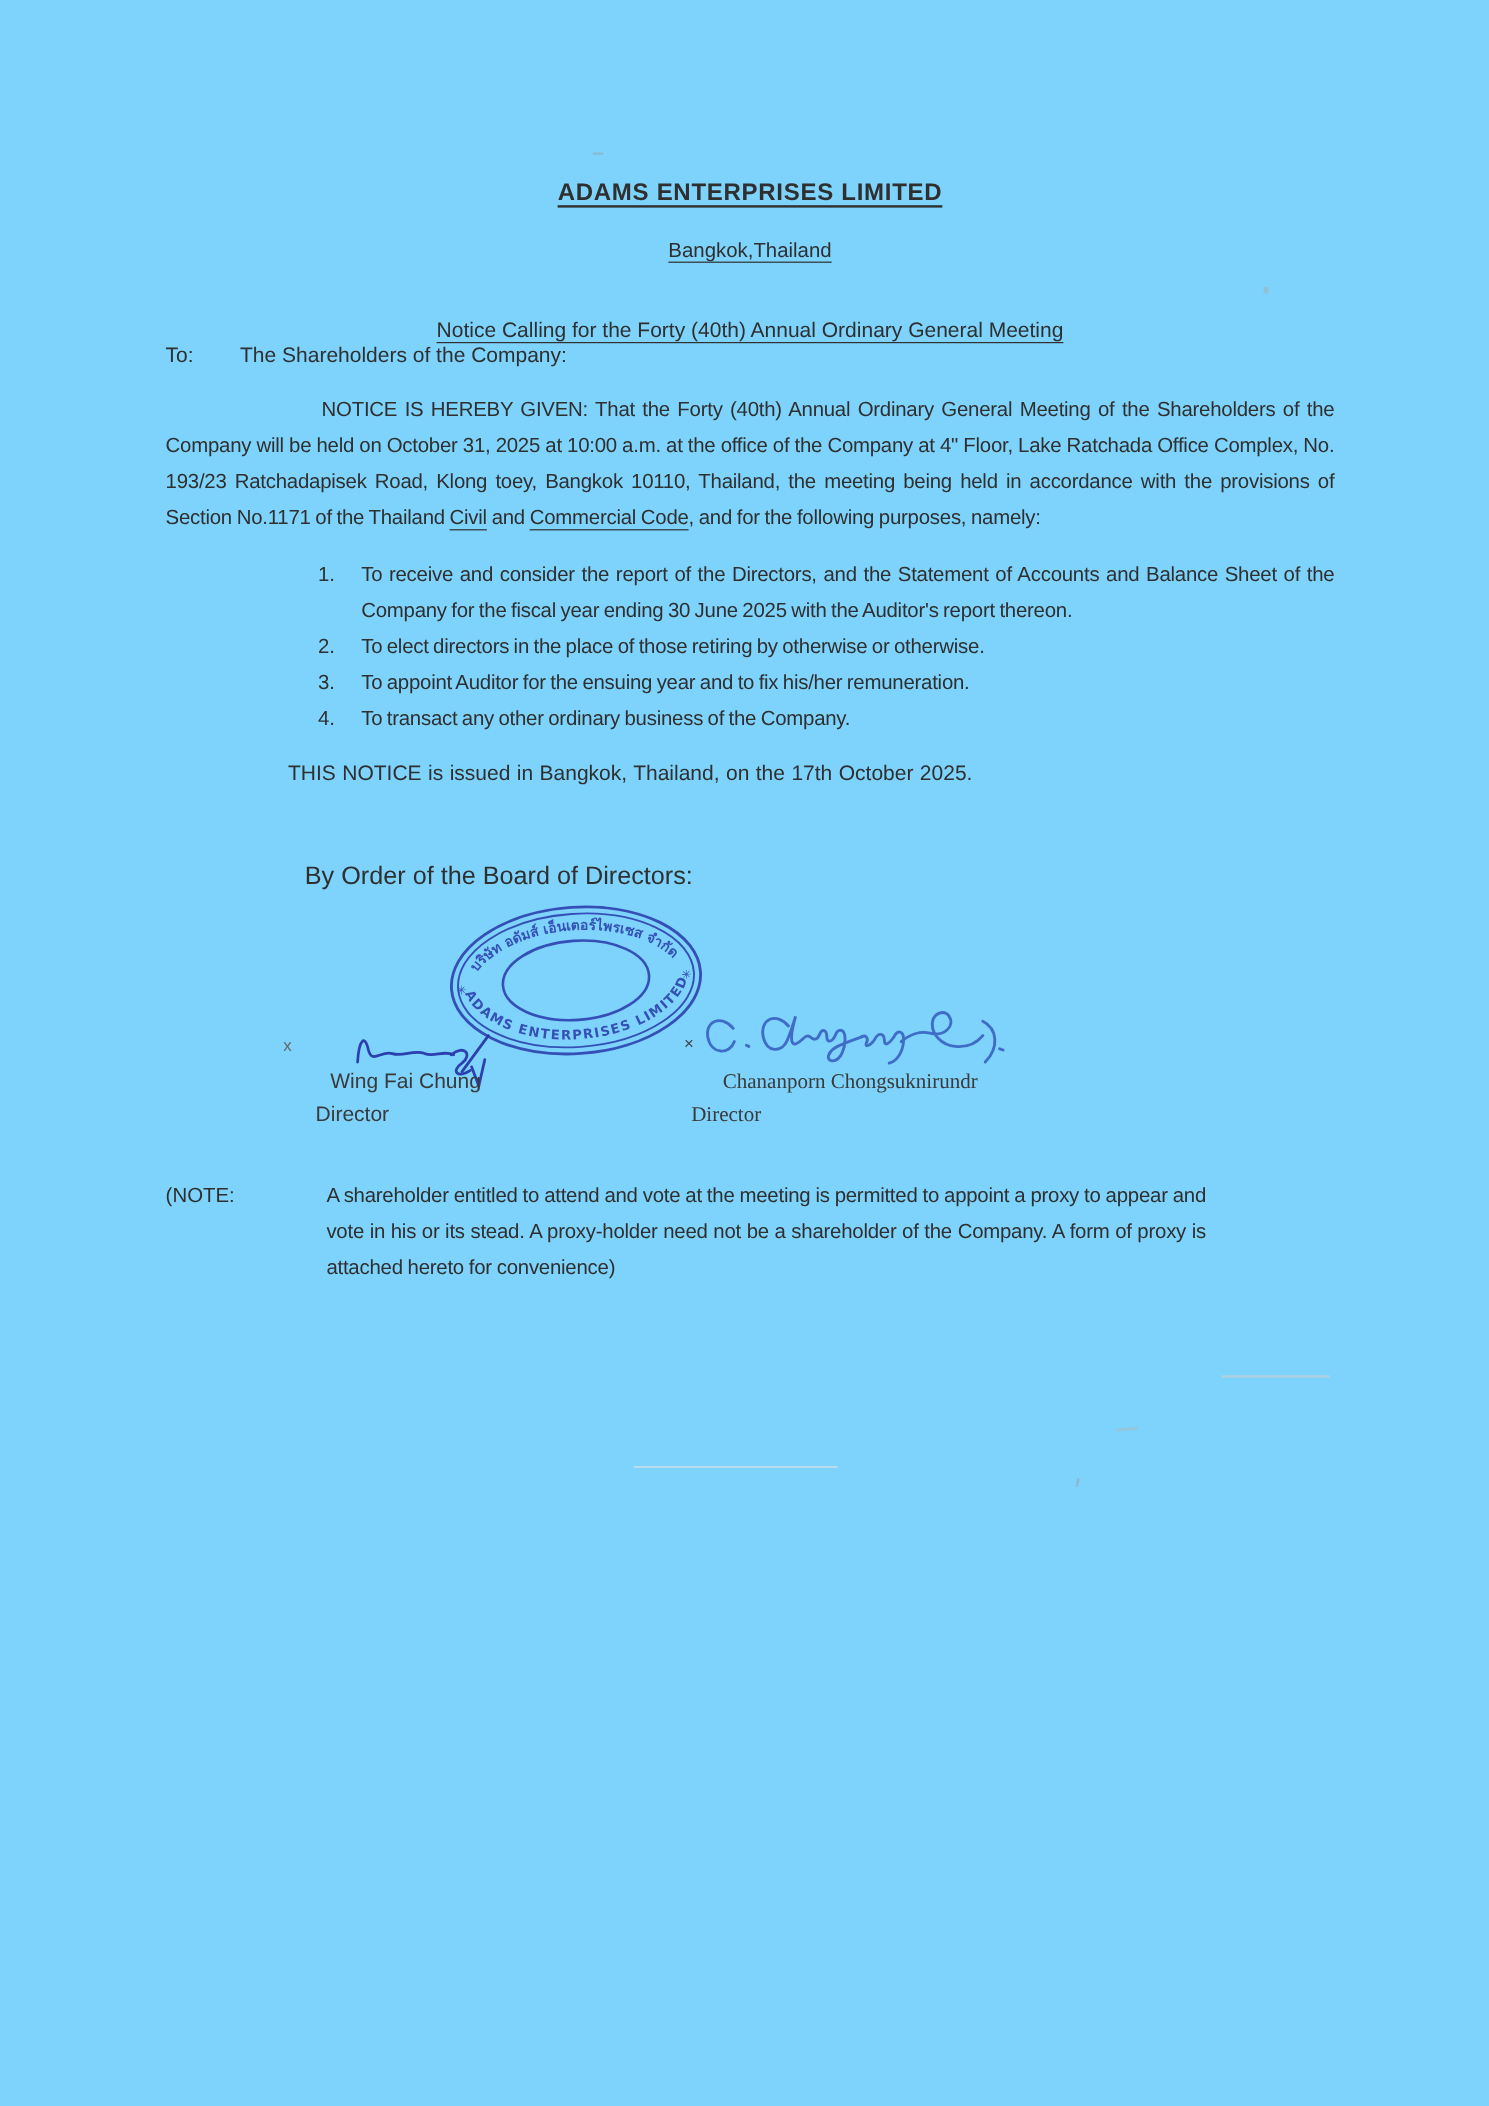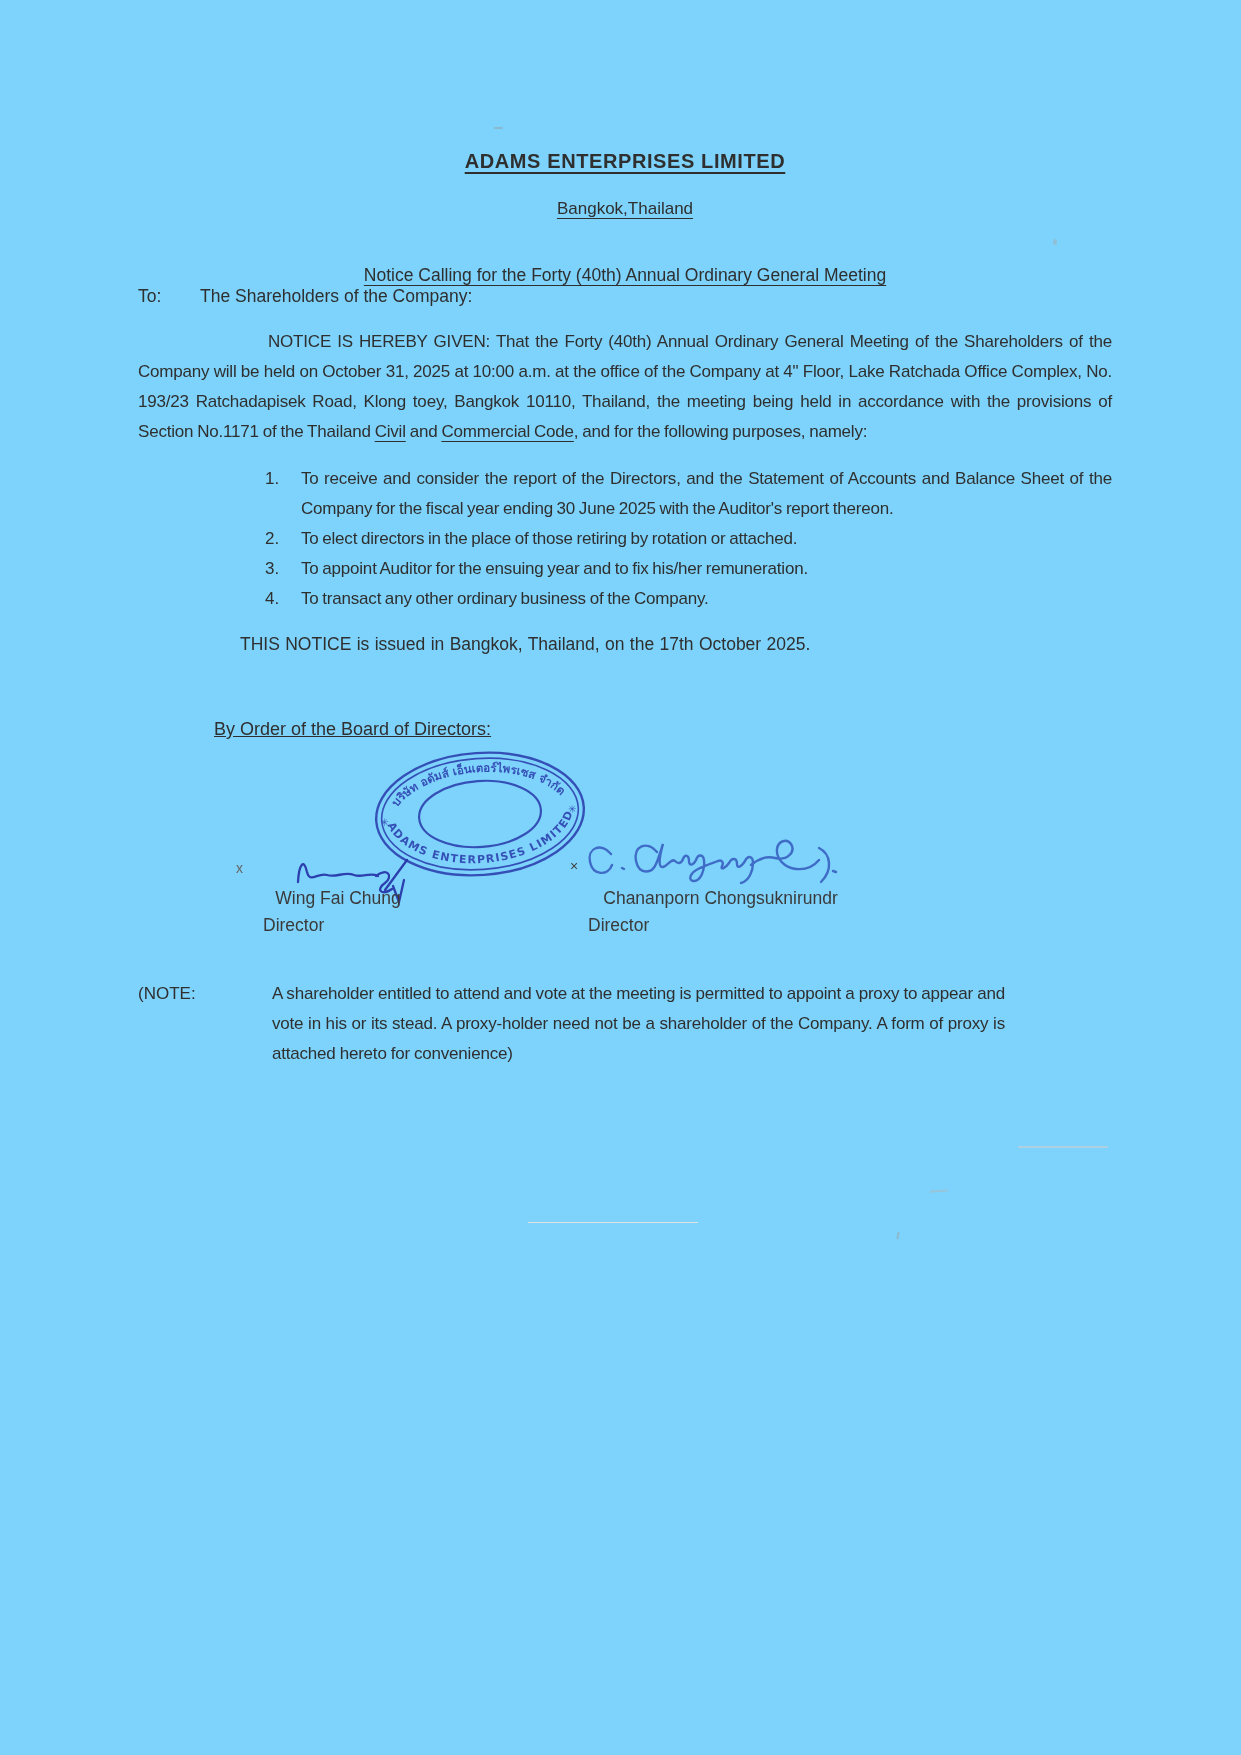--- a/index.html
+++ b/index.html
@@ -33,34 +33,34 @@
     text-align:justify;text-indent:130px;
     letter-spacing:-.2px;word-spacing:-.6px;
   }
 
   .purpose-list{margin-top:8px;margin-left:127px;width:847px;}
   .purpose-item{display:flex;font-size:17px;line-height:30px;}
   .purpose-item .num{min-width:36px;}
   .purpose-item .txt{flex:1;text-align:justify;letter-spacing:-.2px;word-spacing:-.8px;}
 
   .issued-line{margin-top:20px;margin-left:102px;font-size:17.5px;word-spacing:.5px;}
-  .by-order-line{margin-top:64px;margin-left:76px;font-size:18px;text-decoration:underline;}
+  .by-order-line{margin-top:64px;margin-left:116px;font-size:21px;}
 
   .sig-area{position:relative;height:215px;margin-top:8px;}
   .stamp{position:absolute;left:233px;top:0;width:218px;height:132px;transform:rotate(-4deg);opacity:.88;}
   .sig-x{position:absolute;color:#666;font-size:14px;}
   .sig-x.left{left:98px;top:112px;}
   .sig-x.right{left:432px;top:110px;color:#444;}
   .sig-svg-left{position:absolute;left:152px;top:100px;}
   .sig-svg-right{position:absolute;left:443px;top:90px;}
   .signer{position:absolute;font-size:17.5px;color:#3a3a3a;}
   .signer .nm{display:block;}
   .signer .ttl{display:block;text-align:left;margin-top:6px;}
   .signer.left{left:125px;top:140px;width:150px;text-align:center;}
-  .signer.right{left:450px;top:140px;width:265px;text-align:center;}
+  .signer.right{left:438px;top:140px;width:265px;text-align:center;font-family:Liberation Serif, serif;}
 
   .note-row{margin-top:16px;display:flex;font-size:17px;line-height:30px;}
   .note-row .lbl{min-width:134px;}
   .note-row .txt{width:733px;text-align:justify;letter-spacing:-.2px;word-spacing:-.5px;}
 
   
   .artifact{position:absolute;pointer-events:none;}
   .a1{left:494px;top:127px;width:9px;height:2px;background:#9a9a9a;opacity:.45;border-radius:1px;}
   .a2{left:1053px;top:239px;width:4px;height:6px;background:#a8a8a8;opacity:.45;border-radius:2px;}
   .a3{left:1018px;top:1146px;width:90px;height:2px;background:#cfcfcf;opacity:.6;}
@@ -88,21 +88,21 @@
 
     <p class="notice-paragraph"><span>NOTICE IS HEREBY GIVEN: That the Forty (40th) Annual Ordinary General Meeting of the Shareholders of the Company will be held on October 31, 2025 at 10:00 a.m. at the office of the Company at 4" Floor, Lake Ratchada Office Complex, No. 193/23 Ratchadapisek Road, Klong toey, Bangkok 10110, Thailand, the meeting being held in accordance with the provisions of Section No.1171 of the Thailand </span><span class="u">Civil</span><span> and </span><span class="u">Commercial Code</span><span>, and for the following purposes, namely:</span></p>
 
     <div class="purpose-list">
       <div class="purpose-item">
         <span class="num">1.</span>
         <span class="txt">To receive and consider the report of the Directors, and the Statement of Accounts and Balance Sheet of the Company for the fiscal year ending 30 June 2025 with the Auditor's report thereon.</span>
       </div>
       <div class="purpose-item">
         <span class="num">2.</span>
-        <span class="txt">To elect directors in the place of those retiring by rotation or attached.</span>
+        <span class="txt">To elect directors in the place of those retiring by otherwise or otherwise.</span>
       </div>
       <div class="purpose-item">
         <span class="num">3.</span>
         <span class="txt">To appoint Auditor for the ensuing year and to fix his/her remuneration.</span>
       </div>
       <div class="purpose-item">
         <span class="num">4.</span>
         <span class="txt">To transact any other ordinary business of the Company.</span>
       </div>
     </div>

